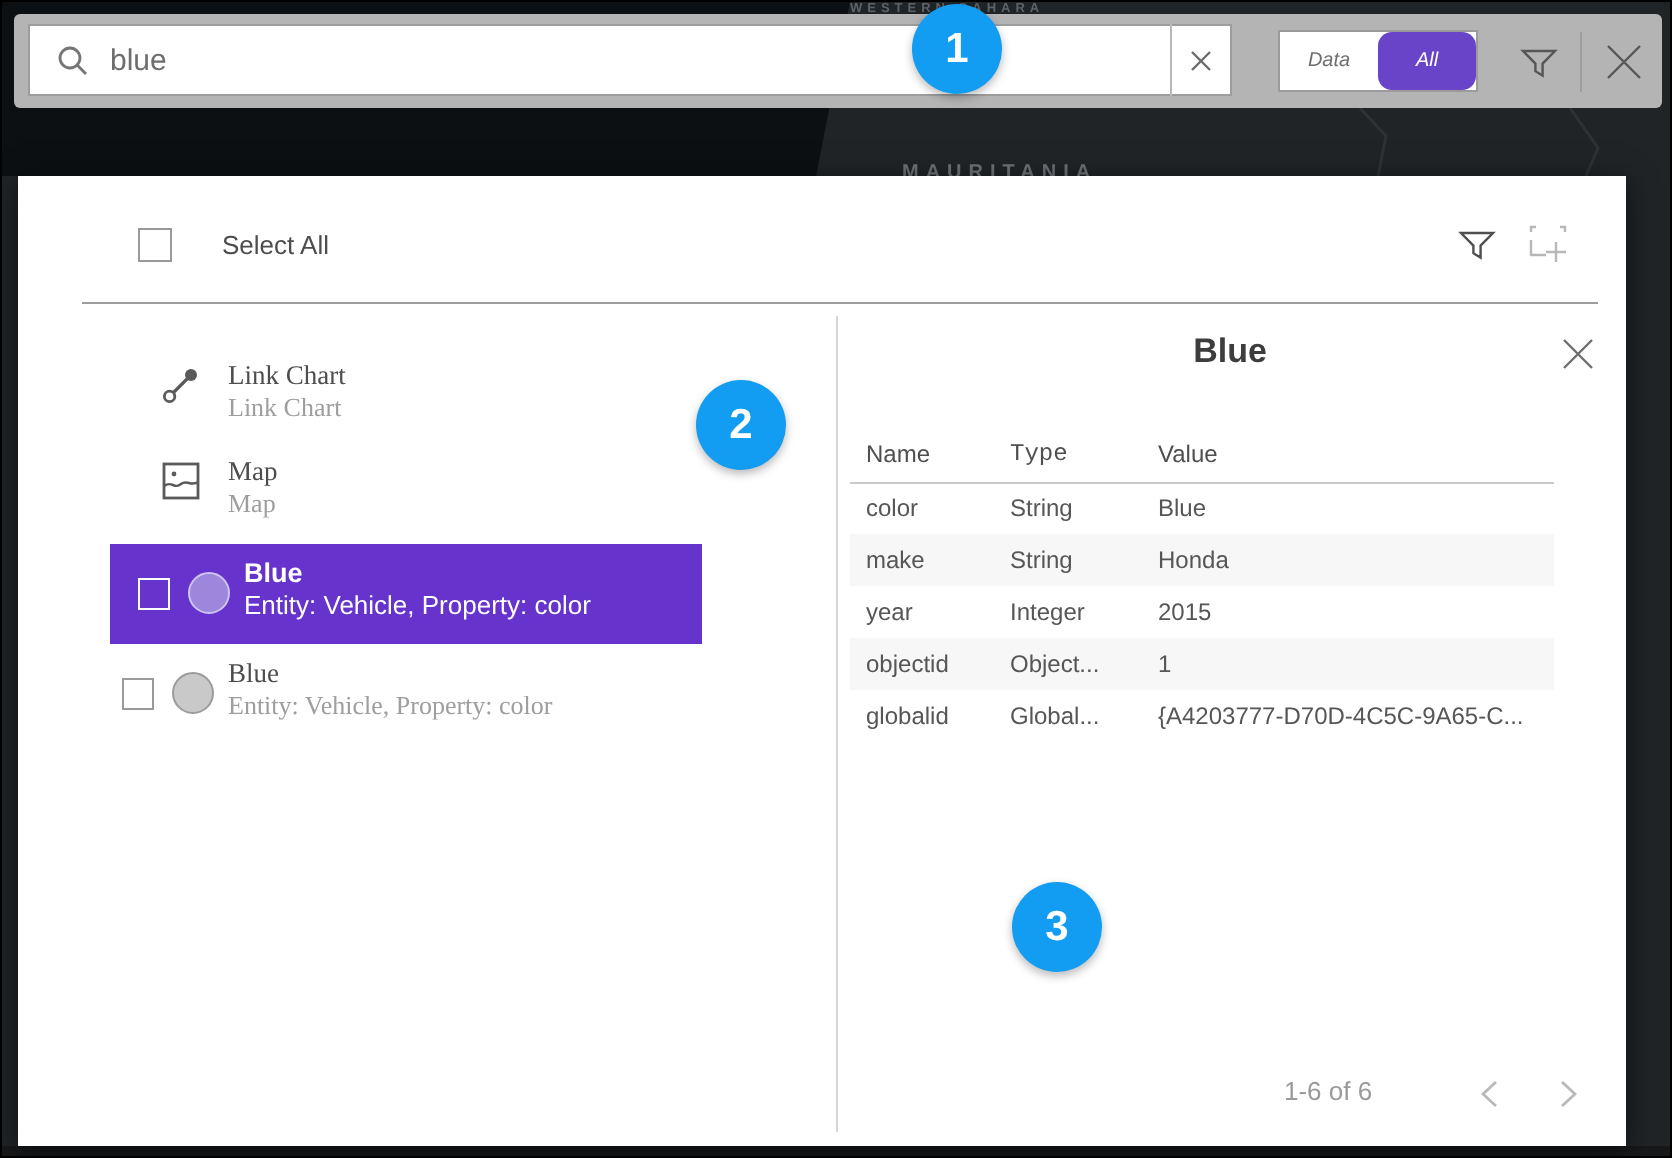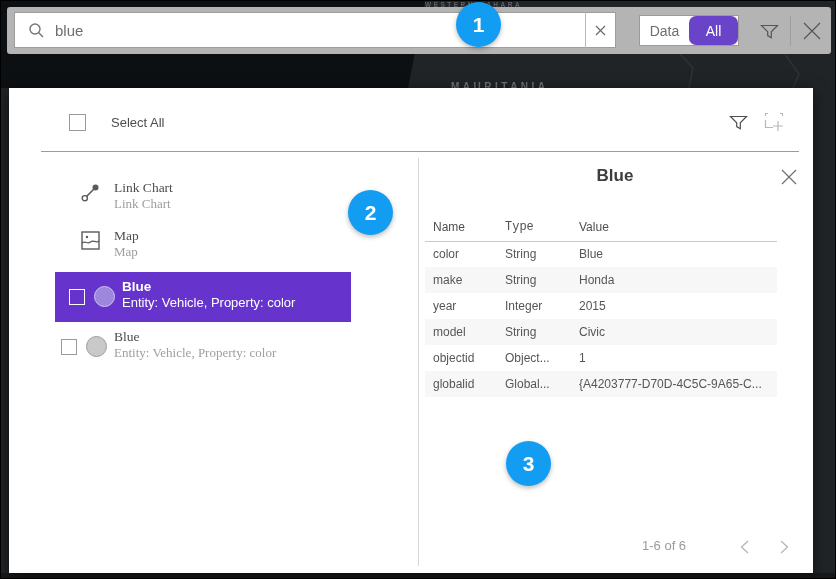--- a/index.html
+++ b/index.html
@@ -24,21 +24,21 @@
   .searchbox { position:absolute; left:7px; top:5px; width:602px; height:36px;
     background:#fff; border:1px solid #9d9d9d; display:flex; align-items:center; }
   .searchbox .mag { margin:0 10px 0 13px; flex:0 0 auto; display:flex; }
   .searchbox input { flex:1; border:none; outline:none; font-size:15px; color:#6e6e6e;
     font-family:"Liberation Sans", sans-serif; background:transparent; }
   .clear-btn { flex:0 0 30px; height:36px; border-left:1px solid #b9b9b9;
     display:flex; align-items:center; justify-content:center; cursor:pointer; }
   .segment { position:absolute; left:632px; top:8px; width:100px; height:31px;
     border:1px solid #9b9b9b; display:flex; background:#fff; }
   .segment .seg { flex:1; display:flex; align-items:center; justify-content:center;
-    font-size:14px; color:#6e6e6e; cursor:pointer; }
+    font-size:10px; color:#6e6e6e; cursor:pointer;font-style:italic; }
   .segment .seg.active { background:#6a44c8; color:#fff;border-radius:7px; }
   .top-filter { position:absolute; left:748px; top:10px; width:28px; height:28px;
     display:flex; align-items:center; justify-content:center; cursor:pointer; }
   .top-divider { position:absolute; left:783px; top:9px; width:1px; height:30px; background:#9e9e9e; }
   .top-close { position:absolute; left:790px; top:10px; width:30px; height:28px;
     display:flex; align-items:center; justify-content:center; cursor:pointer; }
   
   .modal { position:absolute; left:8px; top:87px; width:804px; height:485px;
     background:#fff; z-index:2; box-shadow:0 3px 14px rgba(0,0,0,.55); }
   .select-all-box { position:absolute; left:60px; top:26px; width:17px; height:17px;
@@ -213,25 +213,20 @@
           <td>make</td>
           <td>String</td>
           <td>Honda</td>
         </tr>
         <tr>
           <td>year</td>
           <td>Integer</td>
           <td>2015</td>
         </tr>
         <tr>
-          <td>model</td>
-          <td>String</td>
-          <td>Civic</td>
-        </tr>
-        <tr>
           <td>objectid</td>
           <td>Object...</td>
           <td>1</td>
         </tr>
         <tr>
           <td>globalid</td>
           <td>Global...</td>
           <td>{A4203777-D70D-4C5C-9A65-C...</td>
         </tr>
       </tbody>

